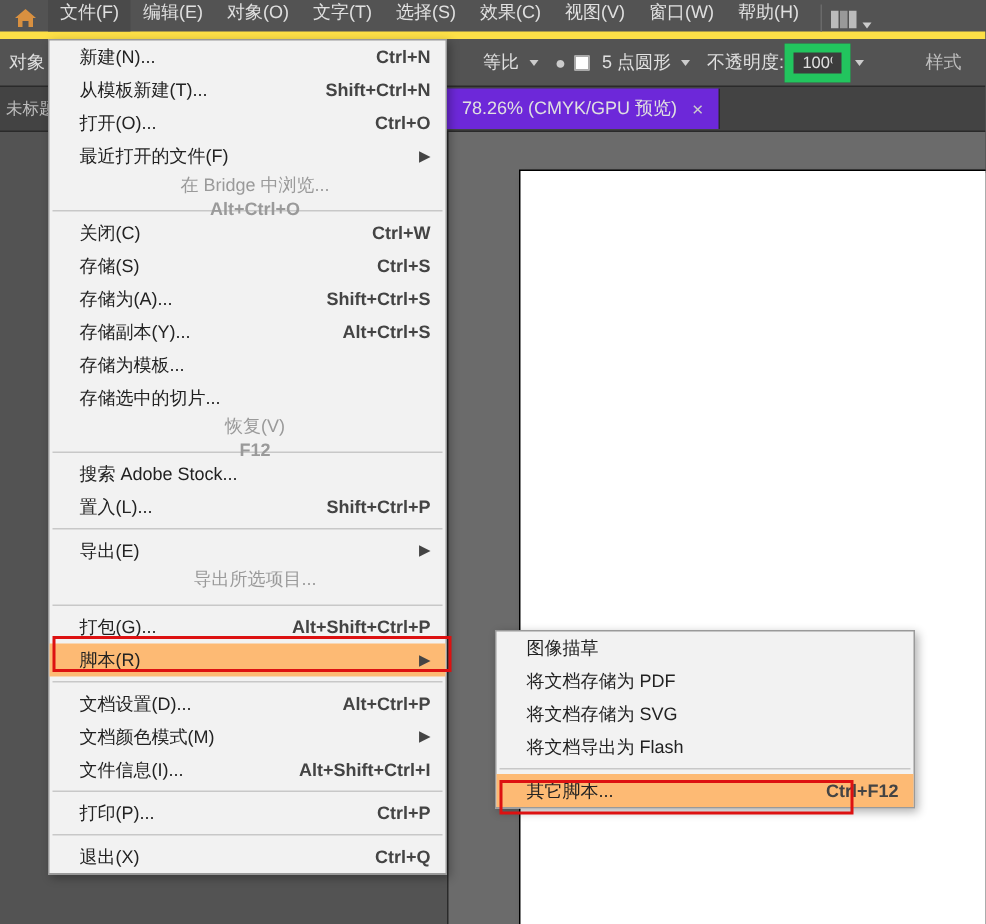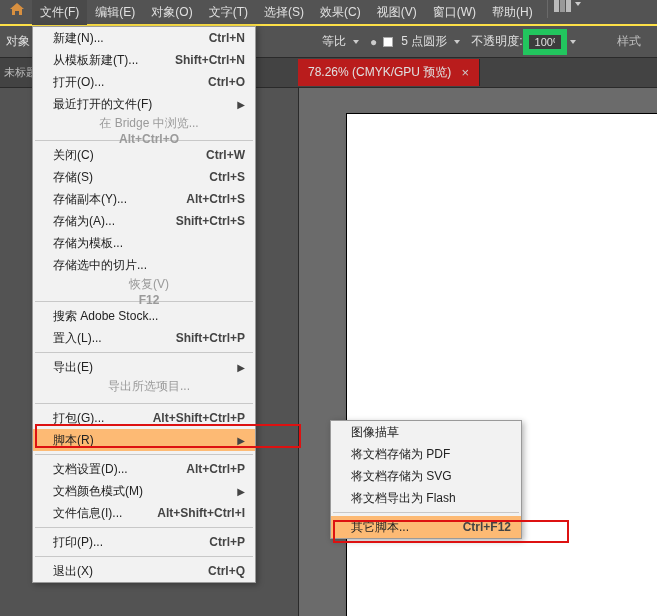--- a/index.html
+++ b/index.html
@@ -2,25 +2,25 @@
 <html><head>
 <meta charset="utf-8">
 <style>
 * { margin: 0; padding: 0; box-sizing: border-box; font-family: "Microsoft YaHei", Arial, sans-serif; }
 body { width: 657px; height: 616px; background: #535353; overflow: hidden; position: relative; }
 
 .menubar {
   background: #535353;
   height: 26px;
   display: flex;
-  align-items: flex-start;
+  align-items: flex-end;
   padding-left: 8px;
   font-size: 12px;
   color: #e0e0e0;
-  border-bottom: 2px solid #fde047;
+  border-bottom: 5px solid #fde047;
 }
 .menubar .home-icon { width: 18px; height: 18px; display: inline-flex; align-items: center; justify-content: center; margin-right: 6px; }
 .menubar .mitem { padding: 4px 8px; cursor: default; }
 .menubar .mitem.active { background: #4a4a4a; }
 .menubar .divider-v { width: 1px; height: 18px; background: #6a6a6a; margin: 0 6px; }
 .menubar .tool-icon { width: 18px; height: 14px; display: inline-flex; }
 
 .toolbar {
   background: #535353;
   height: 32px;
@@ -45,21 +45,21 @@
   background: #434343;
   height: 30px;
   display: flex;
   align-items: center;
   position: relative;
   border-bottom: 1px solid #2a2a2a;
 }
 .tabbar .hidden-left { width: 40px; color:#bdbdbd; font-size:11px; padding-left:4px; }
 .tabbar .spacer-hidden2 { width: 258px; }
 .doc-tab {
-  background: #b91c1c;
+  background: #6d28d9;
   color: #e0e0e0;
   font-size: 12px;
   padding: 5px 10px;
   display:flex; align-items:center;
   border-right:1px solid #2a2a2a;
 }
 .doc-tab .close-x { margin-left:10px; font-size:13px; color:#ccc; }
 
 .canvas-area {
   position: absolute;
@@ -83,22 +83,22 @@
 
 .menu {
   position: absolute;
   background: #f2f2f2;
   border: 1px solid #9a9a9a;
   box-shadow: 2px 2px 6px rgba(0,0,0,0.3);
   font-size: 12px;
   color: #222;
   z-index: 10;
 }
-.menu-file { top: 26px; left: 32px; width: 224px; }
-.menu-script { top: 420px; left: 330px; width: 192px; }
+.menu-file { top: 26px; left: 32px; width: 266px; }
+.menu-script { top: 420px; left: 330px; width: 280px; }
 
 .menu .row {
   display: flex;
   align-items: center;
   height: 22px;
   padding: 0 10px 0 20px;
   position: relative;
 }
 .menu .row .label { flex: 1; white-space: nowrap; }
 .menu .row .shortcut { color: #444; font-size: 12px; font-weight: bold; }
@@ -207,26 +207,26 @@
     <div class="sep"></div>
     <div class="row">
       <span class="label">关闭(C)</span>
       <span class="shortcut">Ctrl+W</span>
     </div>
     <div class="row">
       <span class="label">存储(S)</span>
       <span class="shortcut">Ctrl+S</span>
     </div>
     <div class="row">
+      <span class="label">存储为(A)...</span>
+      <span class="shortcut">Shift+Ctrl+S</span>
+    </div>
+    <div class="row">
       <span class="label">存储副本(Y)...</span>
       <span class="shortcut">Alt+Ctrl+S</span>
-    </div>
-    <div class="row">
-      <span class="label">存储为(A)...</span>
-      <span class="shortcut">Shift+Ctrl+S</span>
     </div>
     <div class="row">
       <span class="label">存储为模板...</span>
     </div>
     <div class="row">
       <span class="label">存储选中的切片...</span>
     </div>
     <div class="row disabled">
       <span class="label">恢复(V)</span>
       <span class="shortcut">F12</span>

